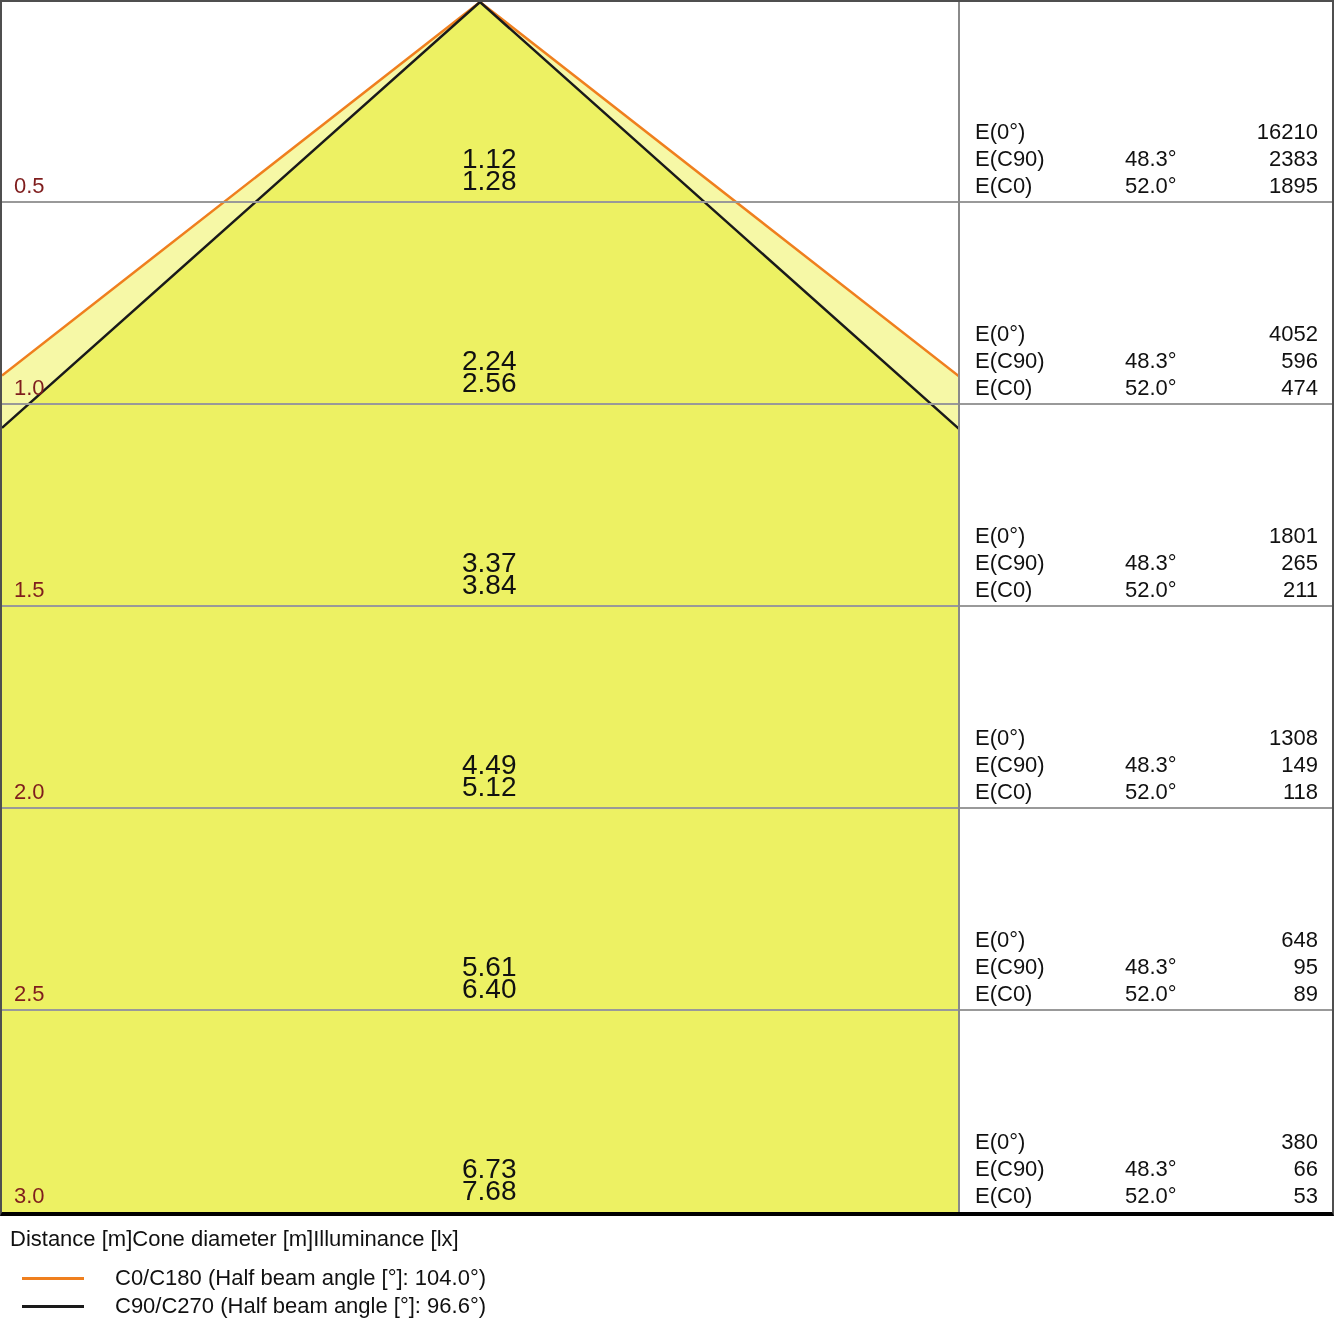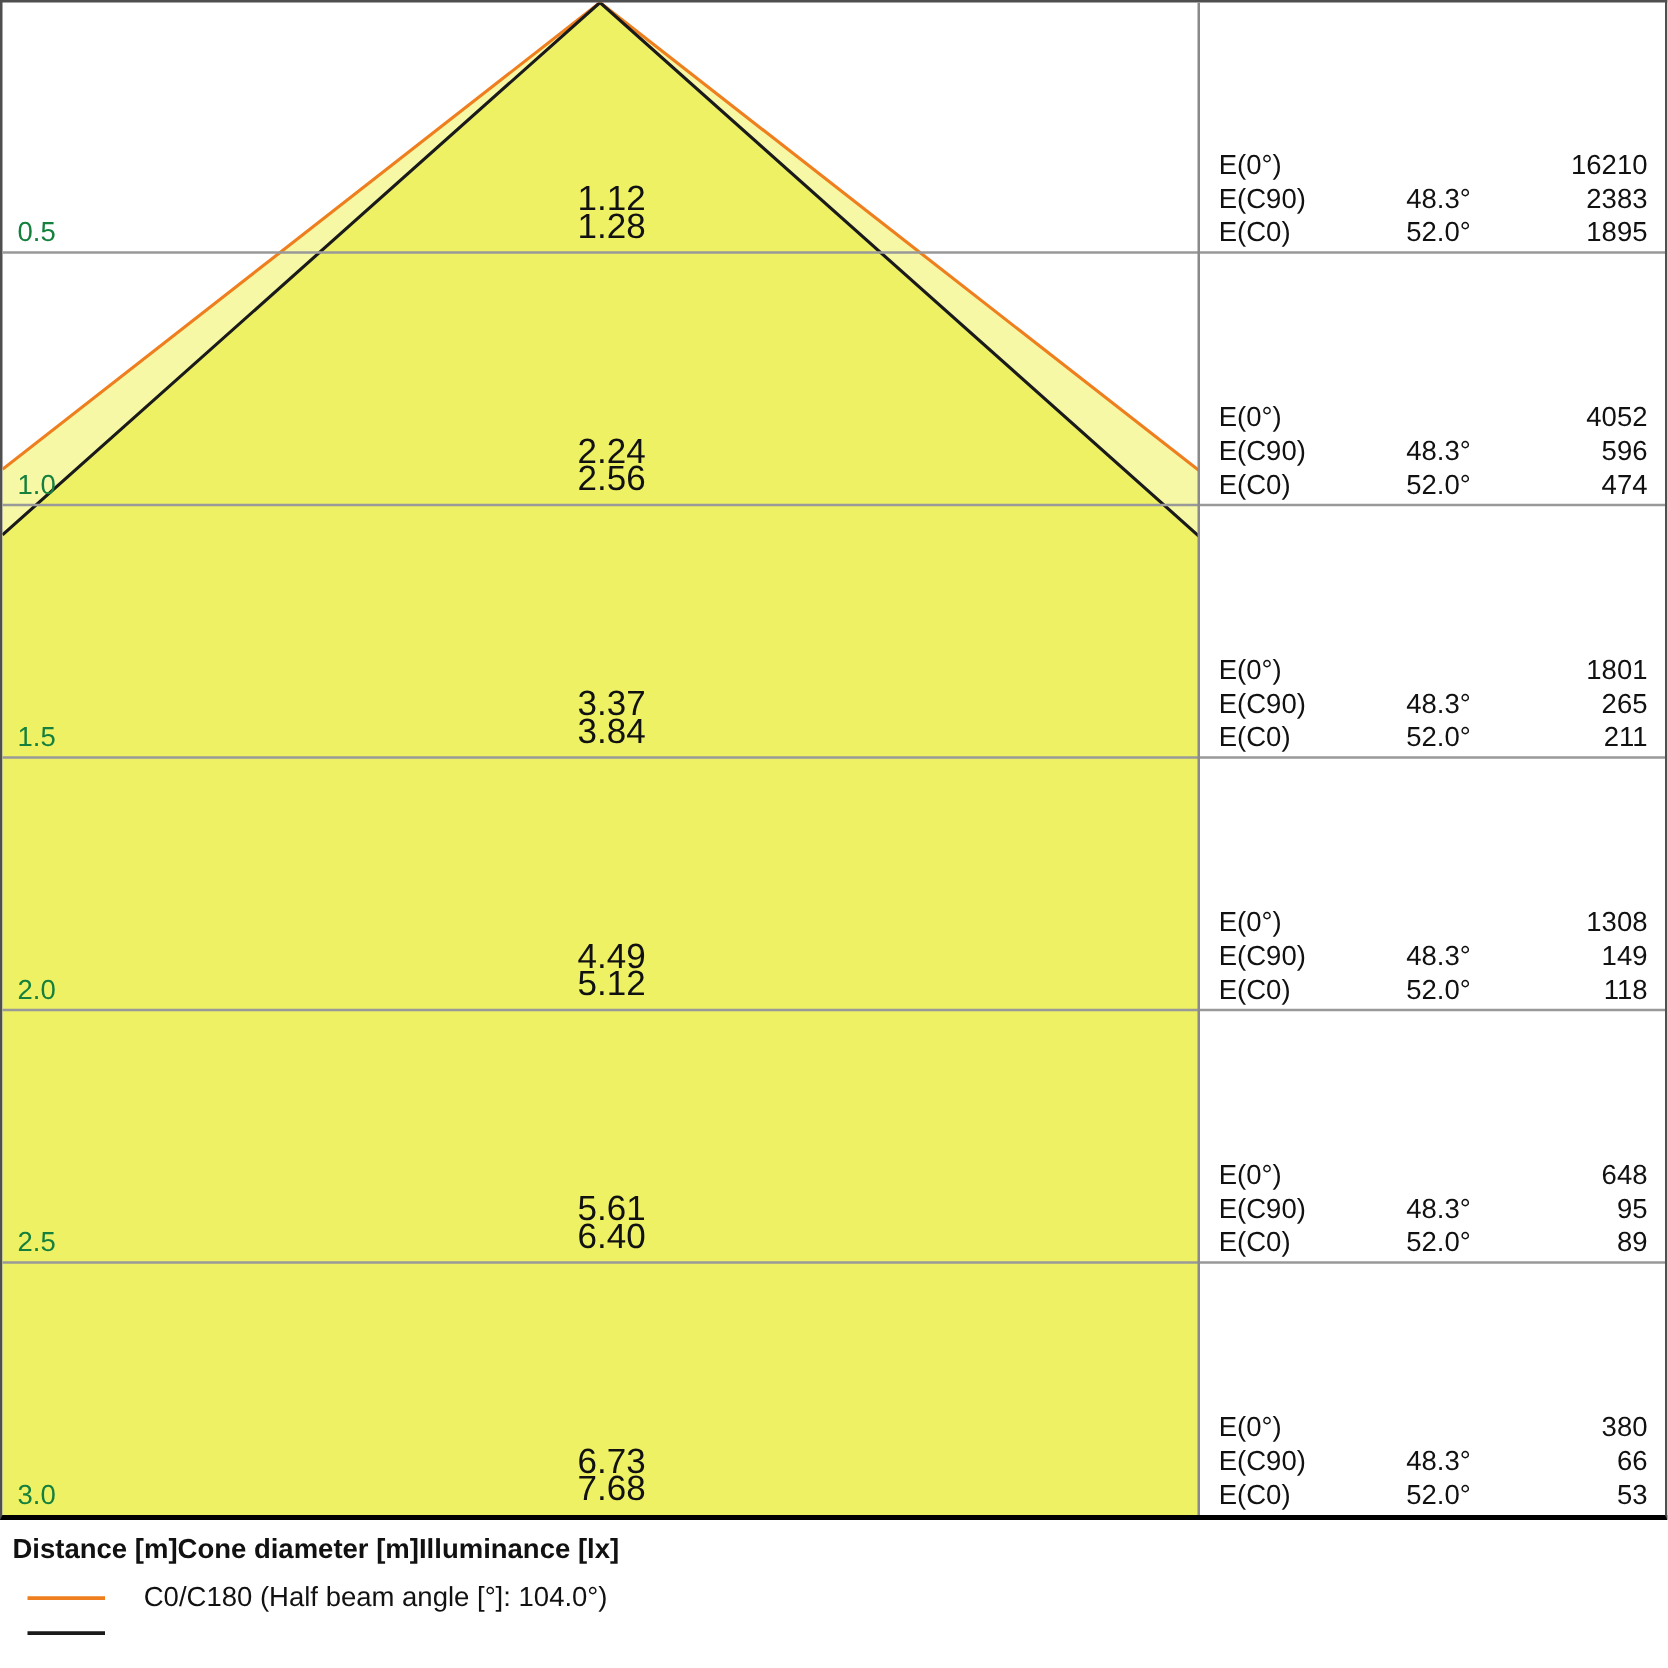--- a/index.html
+++ b/index.html
@@ -26,42 +26,42 @@
     position: absolute; left: 2px; width: 1330px; height: 2px;
     background: #999999;
   }
   .vsep {
     position: absolute; left: 958px; top: 2px; width: 2px; height: 1210px;
     background: #8a8a8a;
   }
 
   .dist {
     position: absolute; left: 14px;
-    font-size: 22px; line-height: 24px; color: #15803d;
+    font-size: 22px; line-height: 24px; color: #7f1d1d;
   }
   .diam {
     position: absolute; left: 462px;
     font-size: 28px; line-height: 22px; color: #111;
   }
   .eblock {
     position: absolute; left: 960px; width: 372px;
     font-size: 22px;
   }
   .eline {
     display: flex; align-items: flex-start;
     height: 27px; line-height: 27px;
     padding: 0 14px 0 15px;
   }
   .elabel { width: 150px; text-align: left; }
   .eangle { flex: 1; text-align: left; }
   .evalue { margin-left: auto; text-align: right; }
 
   .legend-columns {
     position: absolute; left: 10px; top: 1227px;
-    font-size: 22px; line-height: 24px; font-weight: bold;
+    font-size: 22px; line-height: 24px;
   }
   .legend-line { position: absolute; height: 3px; }
   .legend-line-c0 { left: 22px; top: 1277px; width: 62px; }
   .legend-line-c90 { left: 22px; top: 1305px; width: 62px; }
   .legend-label { position: absolute; left: 95px; font-size: 22px; line-height: 24px; margin-left: 20px; }
   .legend-label-c0 { top: 1266px; }
   .legend-label-c90 { top: 1294px; }
 </style>
 </head>
 <body>
@@ -223,14 +223,15 @@
       <span class="evalue">53</span>
     </div>
   </div>
 
   <div class="legend-columns">Distance [m]Cone diameter [m]Illuminance [lx]</div>
 
   <div class="legend-line legend-line-c0" style="background: rgb(239, 127, 30);"></div>
   <div class="legend-label legend-label-c0">C0/C180 (Half beam angle [°]: 104.0°)</div>
 
   <div class="legend-line legend-line-c90" style="background: rgb(26, 26, 26);"></div>
+  <div class="legend-label legend-label-c90">C90/C270 (Half beam angle [°]: 96.6°)</div>
 
 </div>
 
 </body></html>

